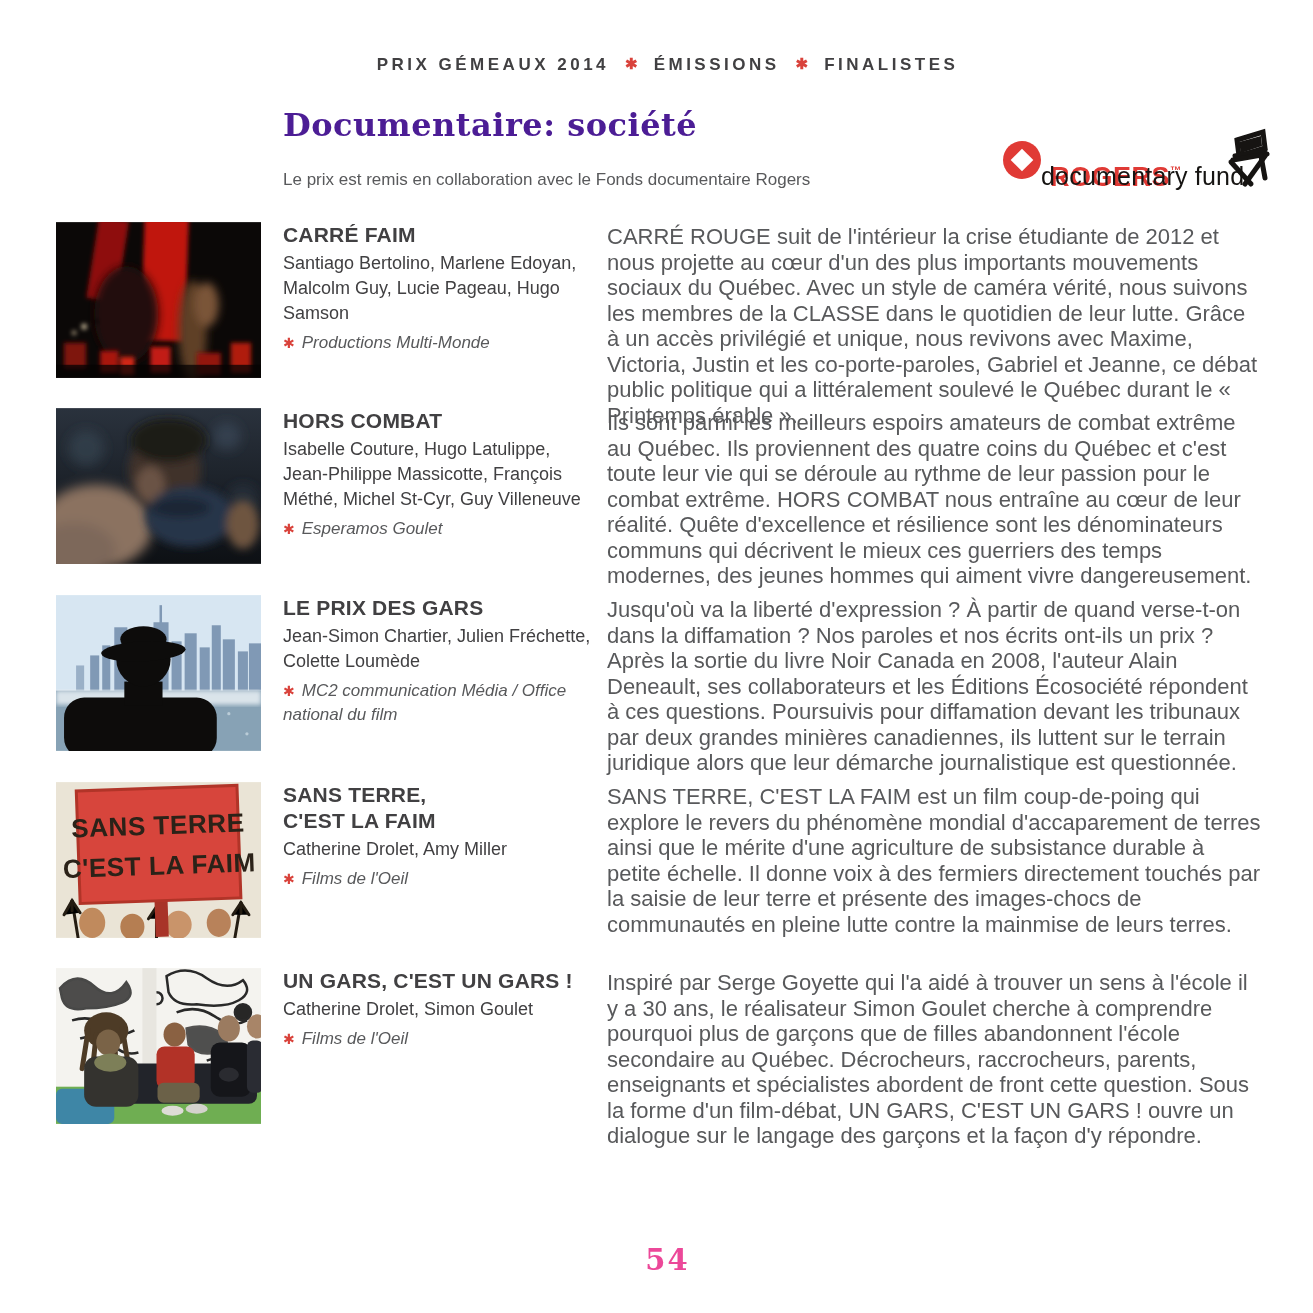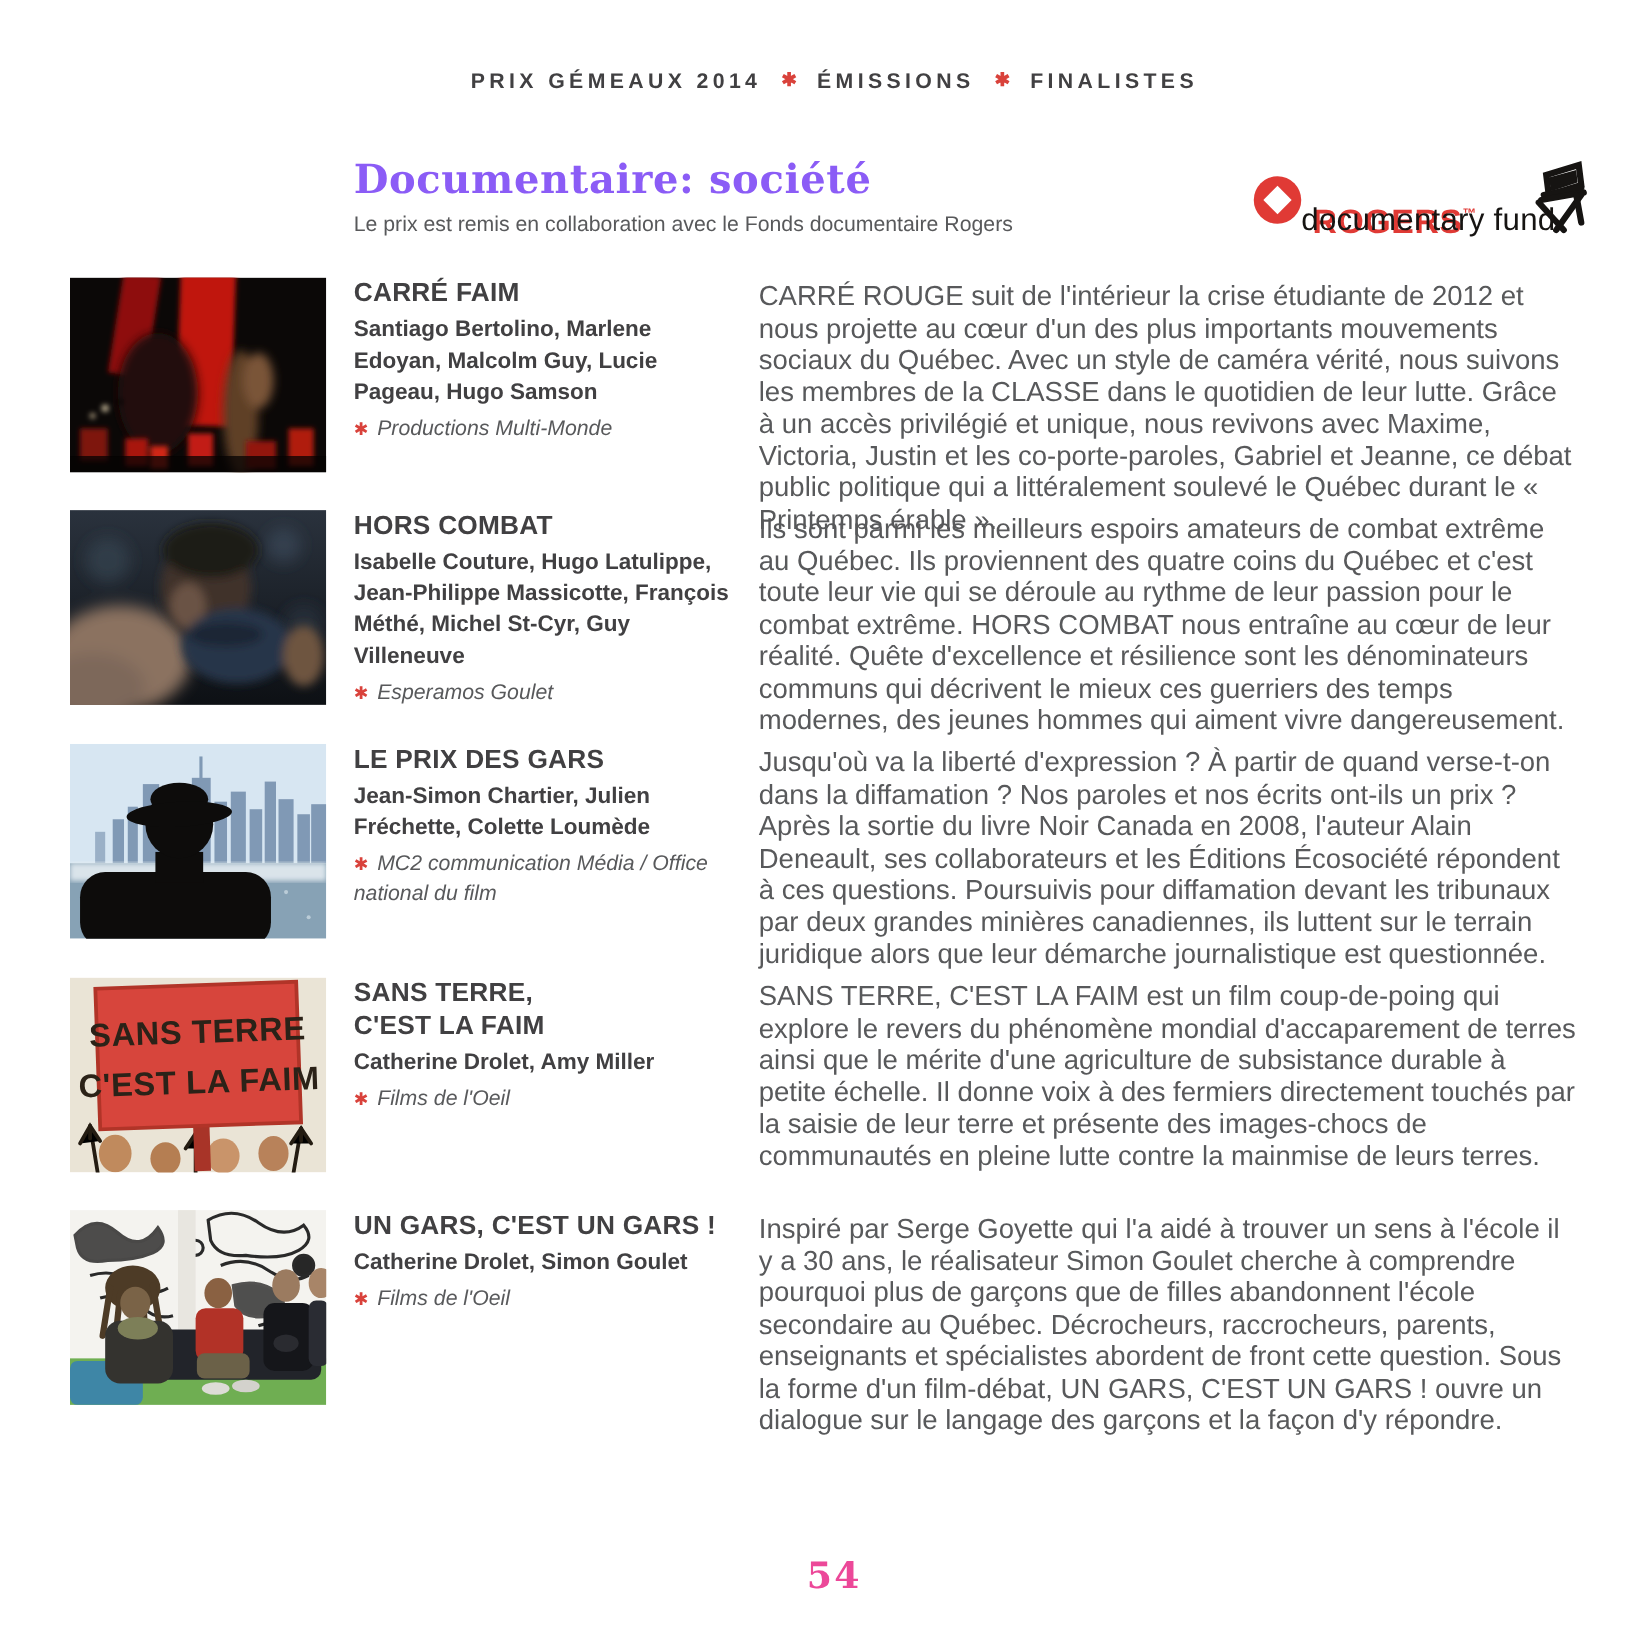--- a/index.html
+++ b/index.html
@@ -9,42 +9,42 @@
   }
   
   .hdr {
     position:absolute; top:55px; left:0; width:100%; text-align:center;
     font-size:17px; font-weight:bold; letter-spacing:3.5px; color:#414042;
   }
   .hdr .star { color:#d9423b; padding:0 16px; letter-spacing:0; font-size:15px; vertical-align:1px; }
 
   
   .cat-title {
-    position:absolute; left:283px; top:124px;
+    position:absolute; left:283px; top:106px;
     font-family:"DejaVu Serif", serif; font-weight:bold;
-    font-size:32px; color:#8b5cf6; letter-spacing:0.5px;
+    font-size:32px; color:#4c1d95; letter-spacing:0.5px;
   }
   .cat-sub { position:absolute; left:283px; top:170px; font-size:17px; color:#58595b; }
 
   
   .sponsor { position:absolute; left:1003px; top:126px; width:262px; height:72px; }
   .sp-row { display:flex; align-items:center; }
   .sp-circle { width:38px; height:38px; border-radius:50%; background:#e03a35; position:relative; flex:0 0 auto; }
   .sp-circle .diamond { position:absolute; left:11px; top:11px; width:16px; height:16px; background:#ffffff; transform:rotate(45deg); }
   .sp-word { margin-left:9px; font-size:27px; font-weight:bold; color:#e03a35; letter-spacing:0.5px;margin-top:36px; }
   .sp-tm { font-size:11px; vertical-align:12px; font-weight:bold; color:#e03a35; }
   .sp-fund { position:absolute; left:38px; top:36px; font-size:25px; font-weight:normal; color:#161412; letter-spacing:0.2px; }
   .sp-chair { position:absolute; right:-10px; top:0px; }
 
   
   .thumb { position:absolute; left:56px; width:205px; height:156px; }
   .thumb svg { display:block; width:205px; height:156px; }
   .info { position:absolute; left:283px; width:310px; }
   .e-title { font-size:21px; font-weight:bold; color:#414042; line-height:26px; white-space:pre-line; letter-spacing:0.2px; }
-  .e-credits { font-size:18px; font-weight:bold; color:#414042; line-height:25px; margin-top:3px; }
+  .e-credits { font-size:18px; font-weight:normal; color:#414042; line-height:25px; margin-top:3px; }
   .e-prod { font-size:17px; font-style:italic; color:#58595b; margin-top:5px; line-height:24px; }
   .e-prod .star { color:#d9423b; font-style:normal; font-size:14px; margin-right:7px; }
   .desc { position:absolute; left:607px; width:655px; font-size:22px; color:#58595b; line-height:25.5px; }
 
   .r1 { top:222px; } .r2 { top:408px; } .r3 { top:595px; } .r4 { top:782px; } .r5 { top:968px; }
   .d1 { top:224px; } .d2 { top:410px; } .d3 { top:597px; } .d4 { top:784px; } .d5 { top:970px; }
 
   .pagenum {
     position:absolute; left:0; width:100%; top:1243px; text-align:center;
     font-family:"DejaVu Serif", serif; font-weight:bold; font-size:29px;

